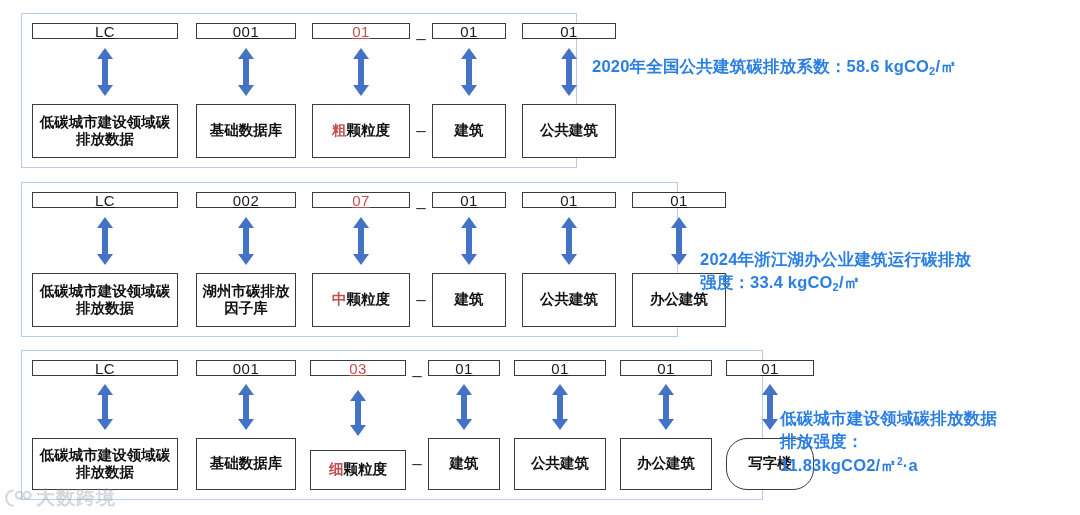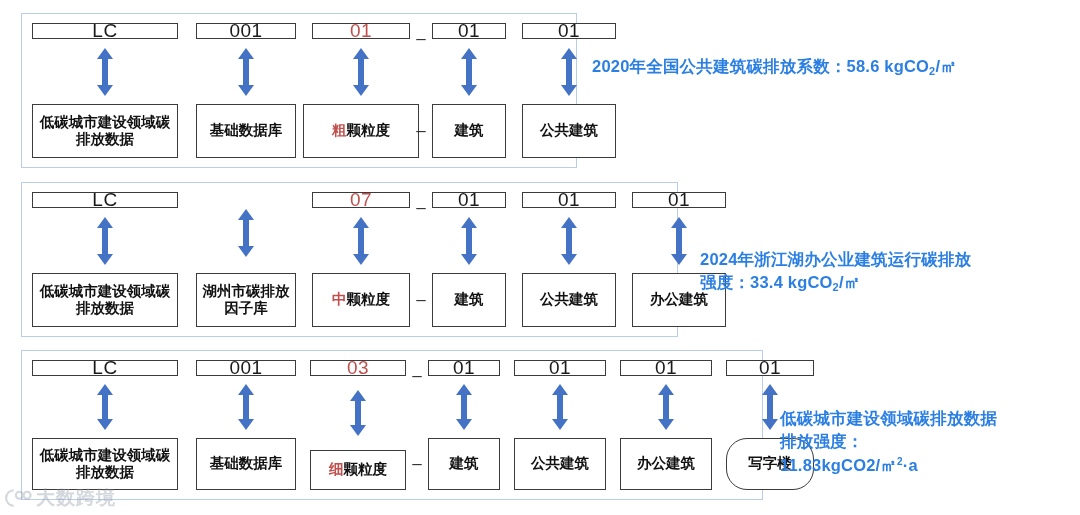--- a/index.html
+++ b/index.html
@@ -54,23 +54,24 @@
     border: 1.5px solid #3b3b3b;
     background: #ffffff;
     box-sizing: border-box;
     display: flex;
     align-items: center;
     justify-content: center;
     text-align: center;
   }
   .cell-top {
     height: 16px;
-    font-size: 19px;
+    font-size: 15px;
     color: #1a1a1a;
     letter-spacing: 0.5px;
+    text-decoration: underline;
   }
   .cell-bot {
     font-size: 14.5px;
     font-weight: bold;
     color: #111111;
     line-height: 1.18;
     padding: 2px 4px;
   }
   .cell-top.red { color: #c0504d; }
   .gran-red { color: #c0504d; }
@@ -190,21 +191,21 @@
 
         <div style="width:16px; flex:0 0 16px;"></div>
 
         <div class="col" style="width:98px;">
           <div class="cell cell-top red" style="width:98px;">01</div>
           <div class="arrow-wrap">
             <svg class="arrow" width="20" height="48" viewBox="0 0 20 48">
               <path d="M10 0 L18 11 L13 11 L13 37 L18 37 L10 48 L2 37 L7 37 L7 11 L2 11 Z" fill="#4472c4"></path>
             </svg>
           </div>
-          <div class="cell cell-bot" style="width:116px; height:54px;">
+          <div class="cell cell-bot" style="width:98px; height:54px;">
             <span><span class="gran-red bold">粗</span><span>颗粒度</span></span>
           </div>
         </div>
 
         <div class="dash-col">
           <div class="dash dash-top">–</div>
           <div class="dash-spacer"></div>
           <div class="dash" style="height:54px;">–</div>
         </div>
 
@@ -254,20 +255,21 @@
             </svg>
           </div>
           <div class="cell cell-bot" style="width:146px; height:54px;">
             <span>低碳城市建设领域碳排放数据</span>
           </div>
         </div>
 
         <div style="width:18px; flex:0 0 18px;"></div>
 
         <div class="col" style="width:100px;">
+          <div class="cell cell-top" style="width:100px;">002</div>
           <div class="arrow-wrap">
             <svg class="arrow" width="20" height="48" viewBox="0 0 20 48">
               <path d="M10 0 L18 11 L13 11 L13 37 L18 37 L10 48 L2 37 L7 37 L7 11 L2 11 Z" fill="#4472c4"></path>
             </svg>
           </div>
           <div class="cell cell-bot" style="width:100px; height:54px;">
             <span>湖州市碳排放因子库</span>
           </div>
         </div>
 

